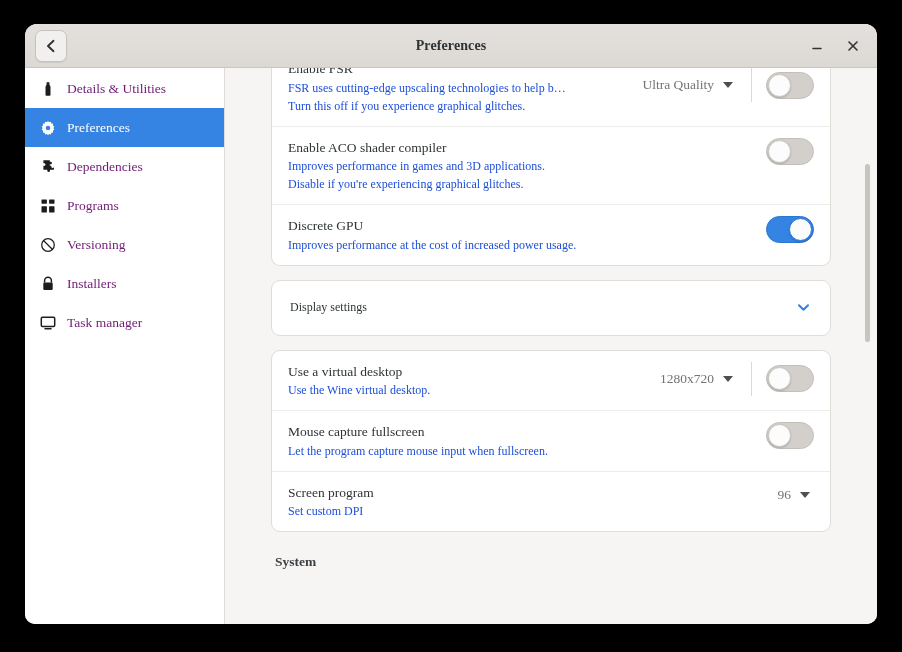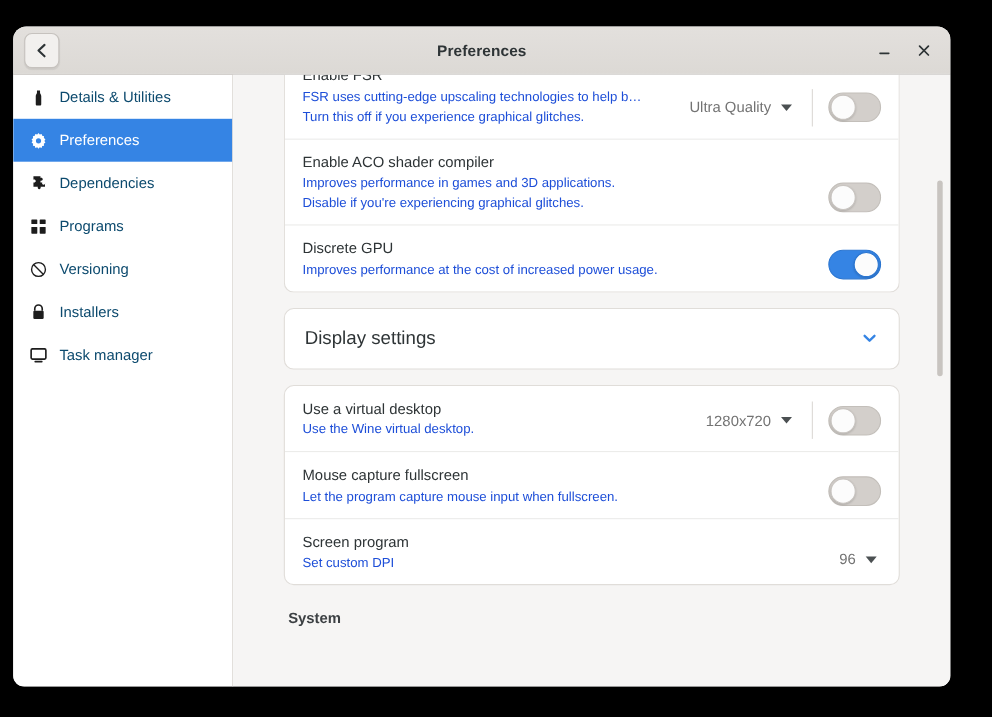--- a/index.html
+++ b/index.html
@@ -8,30 +8,31 @@
     width: 902px;
     height: 652px;
     background: #000000;
     font-family: "Liberation Sans", sans-serif;
     overflow: hidden;
   }
 
   
   .window {
     position: absolute;
-    left: 12px;
+    left: 25px;
     top: 24px;
     width: 852px;
     height: 600px;
     background: #ffffff;
     border-radius: 12px 12px 10px 10px;
     overflow: hidden;
     box-shadow: 0 0 0 1px rgba(0,0,0,0.22), 0 12px 28px rgba(0,0,0,0.45);
     display: flex;
     flex-direction: column;
+    font-family: Liberation Serif, serif;
   }
 
   
   .titlebar {
     position: relative;
     height: 44px;
     flex: 0 0 44px;
     background: linear-gradient(to bottom, #e3e0dd 0%, #dcd9d5 100%);
     border-bottom: 1px solid #c9c5c1;
     display: flex;
@@ -95,21 +96,21 @@
     border-right: 1px solid #dfdcd8;
     padding-top: 1px;
   }
   .nav-item {
     display: flex;
     align-items: center;
     gap: 11px;
     height: 39px;
     padding: 0 14px;
     font-size: 13.5px;
-    color: #0c4a6e;
+    color: #701a75;
     cursor: pointer;
   }
   .nav-item.selected {
     background: #3584e4;
     color: #ffffff;
   }
   .nav-icon {
     width: 17px;
     height: 17px;
     display: flex;
@@ -136,21 +137,21 @@
     background: #ffffff;
     border: 1px solid #e0ddd9;
     border-radius: 9px;
     margin-bottom: 14px;
     overflow: hidden;
   }
   .card.first { border-top: none; border-radius: 0 0 9px 9px; margin-top: 0; }
 
   .row {
     display: flex;
-    align-items: flex-end;
+    align-items: flex-start;
     padding: 11px 16px;
     min-height: 56px;
     border-top: 1px solid #ececea;
     gap: 10px;
   }
   .row:first-child { border-top: none; }
 
   .row-text { flex: 1; min-width: 0; }
   .row-title {
     font-size: 13.5px;
@@ -228,21 +229,21 @@
   
   .expander-row {
     display: flex;
     align-items: center;
     padding: 0 18px;
     height: 54px;
     cursor: pointer;
   }
   .expander-title {
     flex: 1;
-    font-size: 17px;
+    font-size: 12px;
     color: #2e3436;
   }
   .chev {
     display: block;
   }
 
   .section-head {
     font-size: 13.5px;
     font-weight: bold;
     color: #3c4043;

